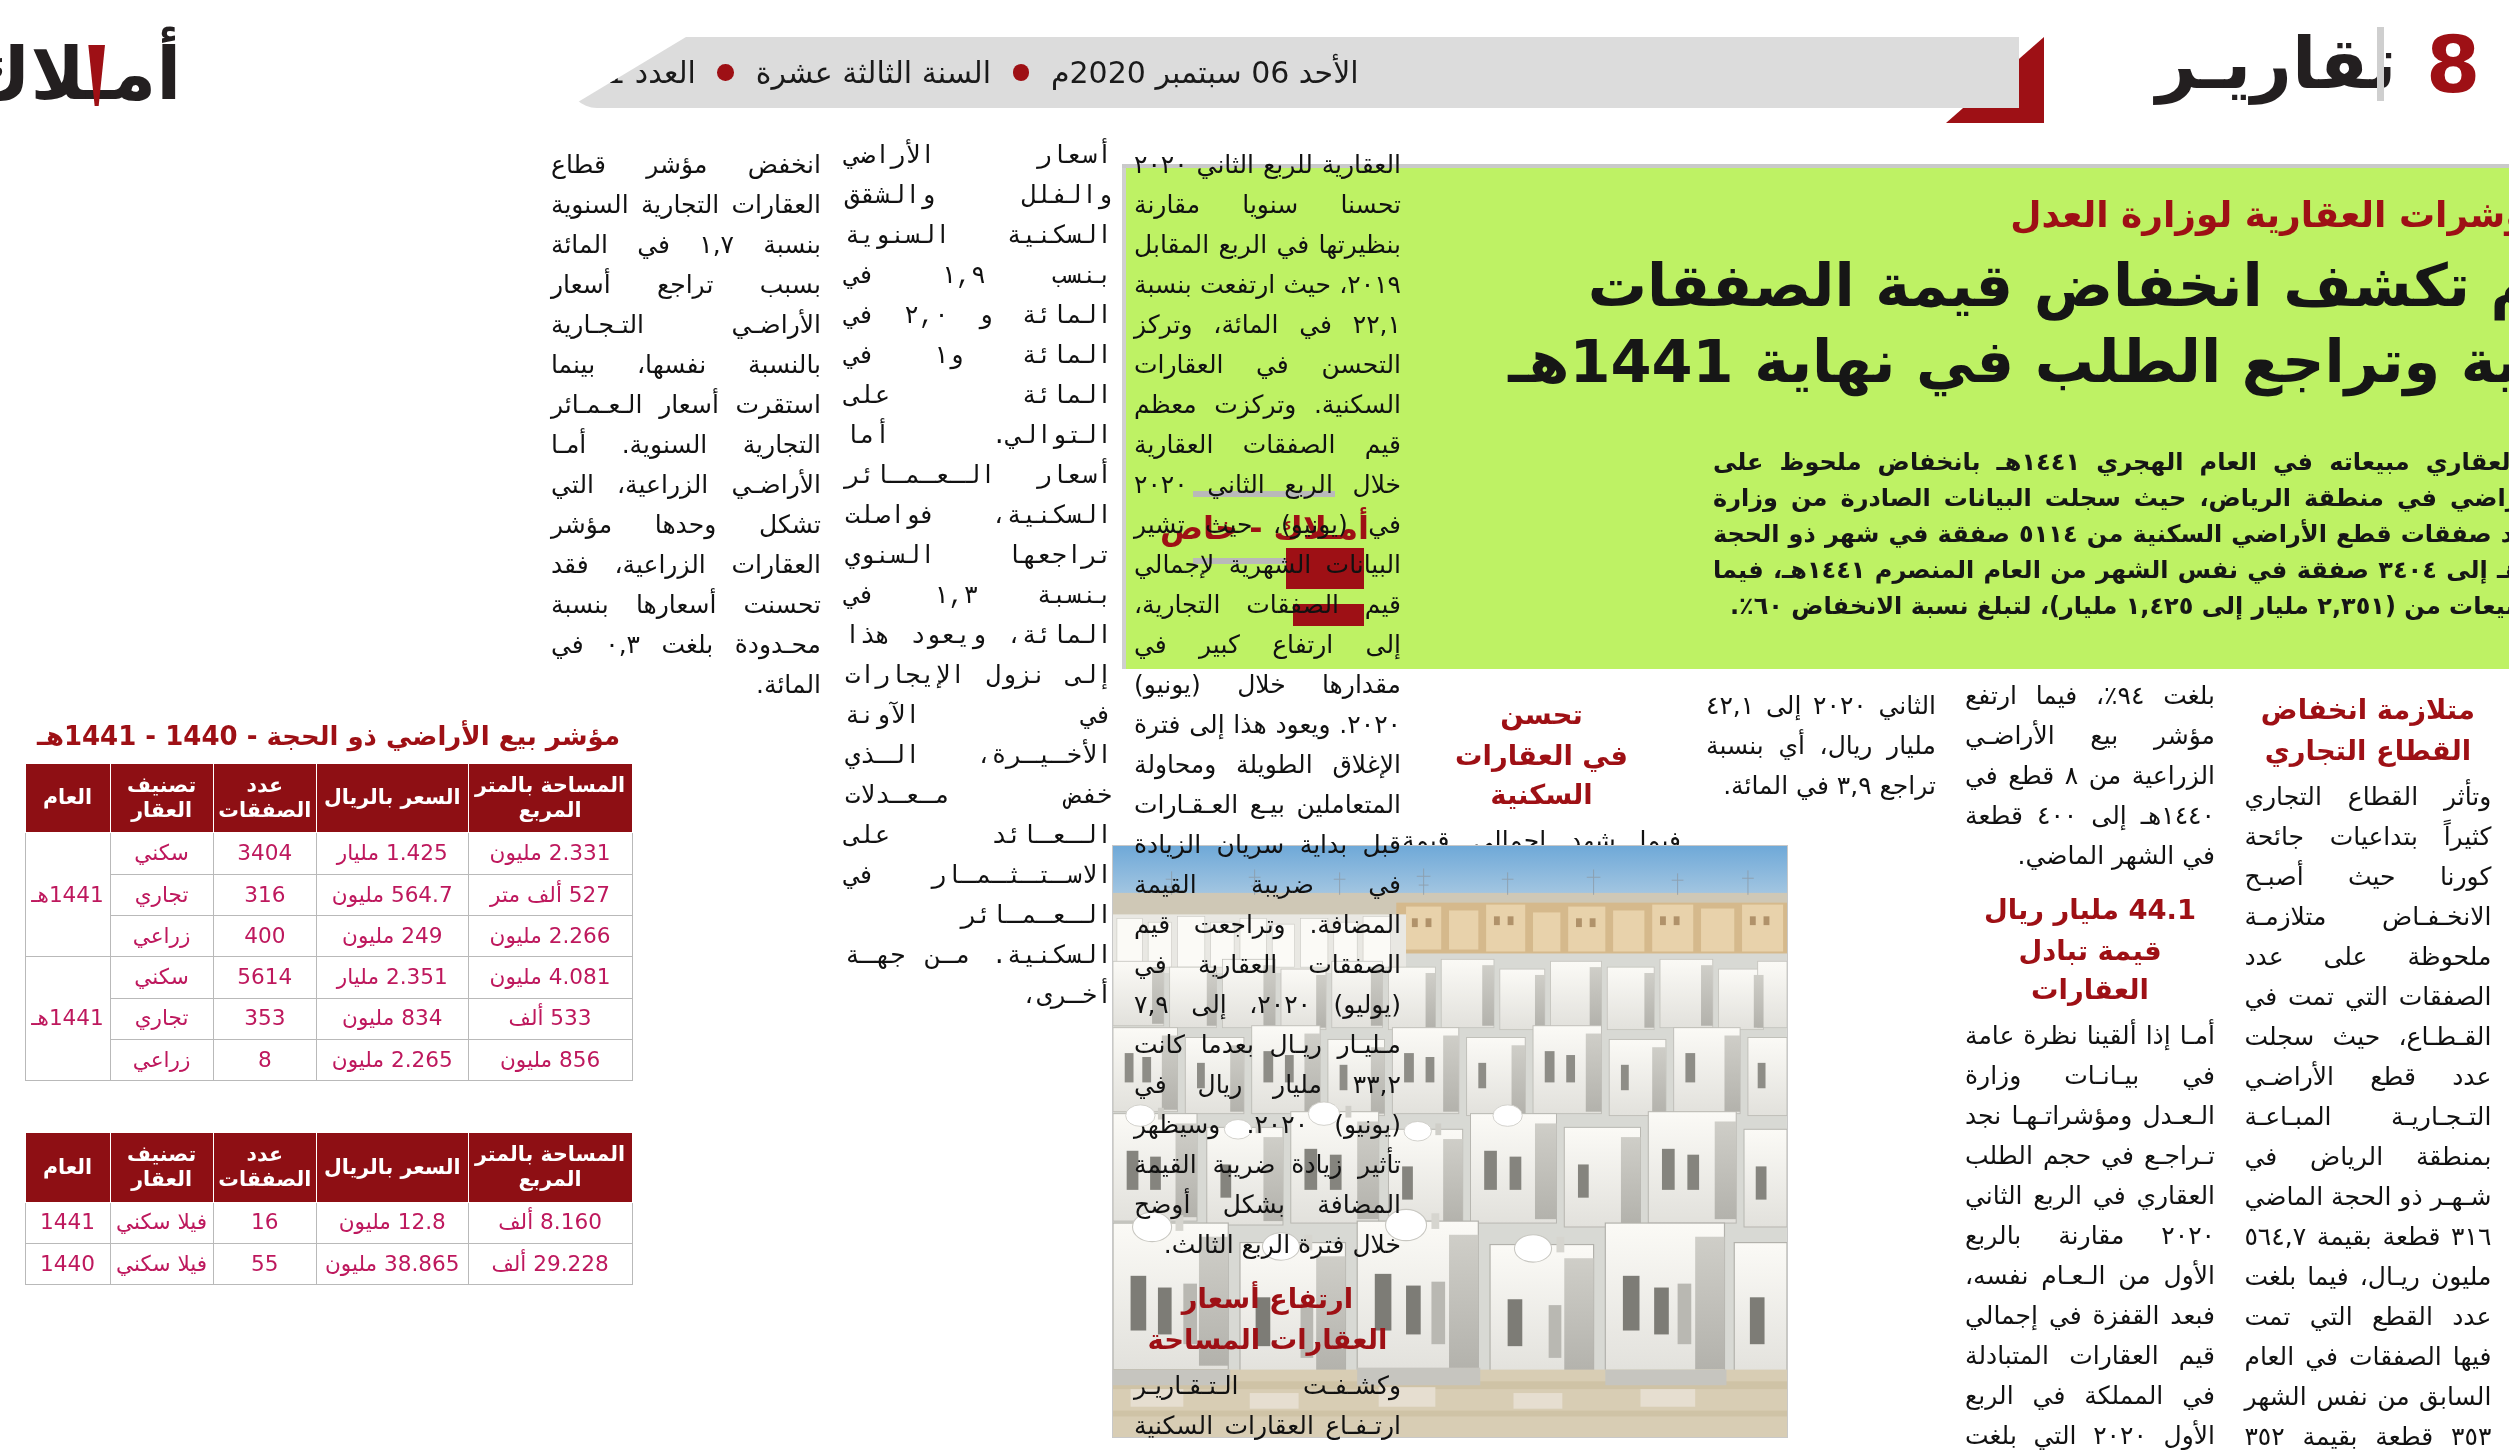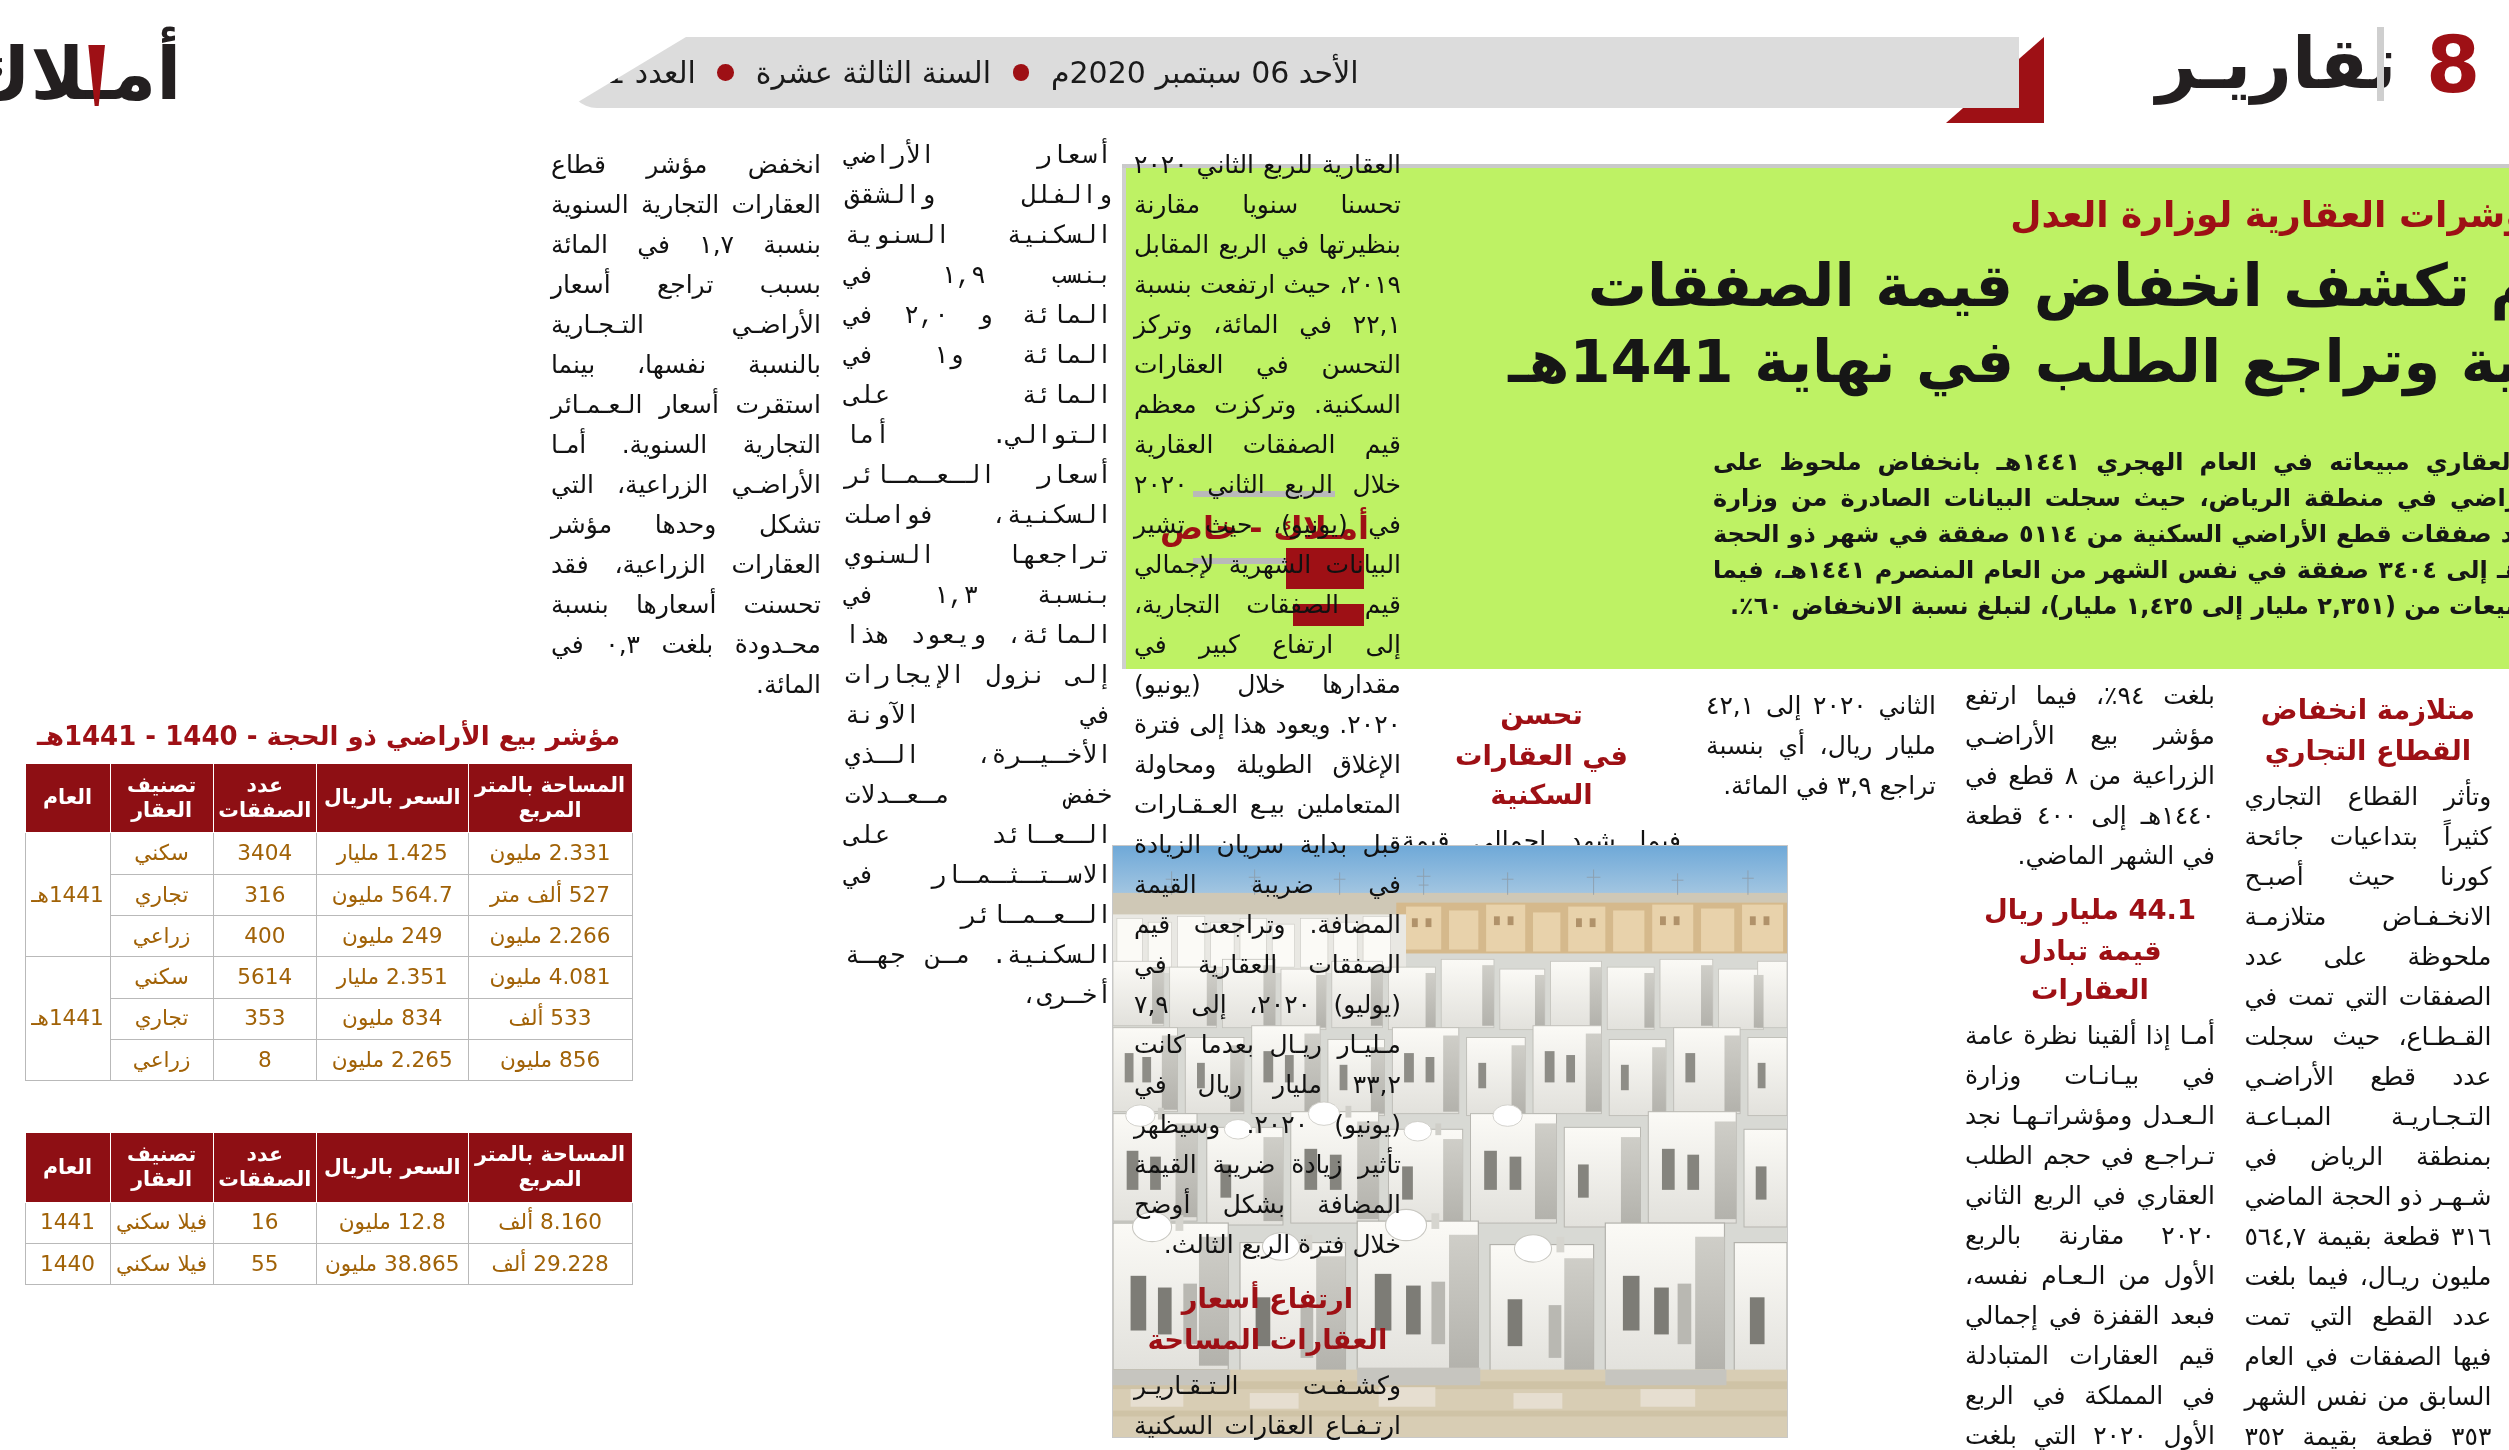--- a/index.html
+++ b/index.html
@@ -172,21 +172,21 @@
     font-size: 20.6px;
     font-weight: 700;
     line-height: 25.5px;
     padding: 8.8px 3.9px;
     text-align: center;
     border: 1px solid #ffffff;
     vertical-align: middle;
   }
   table.data td {
     background: #ffffff;
-    color: #a16207;
+    color: #be185d;
     font-size: 21.6px;
     line-height: 26.5px;
     padding: 6.9px 3.9px;
     text-align: center;
     border: 1px solid #b9b9b9;
     vertical-align: middle;
   }
   td.year-cell { font-size: 20.6px; }
 
   

